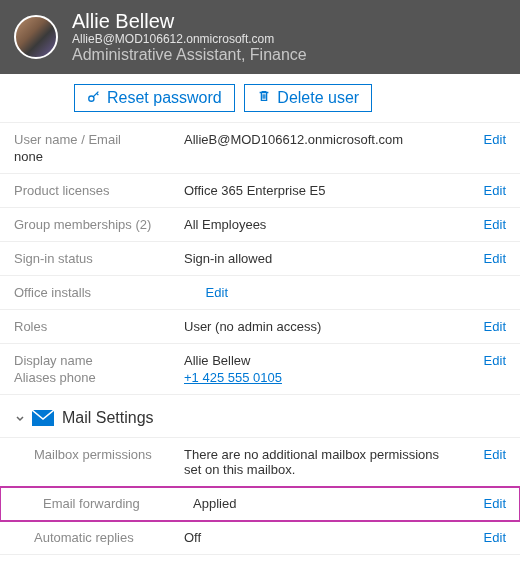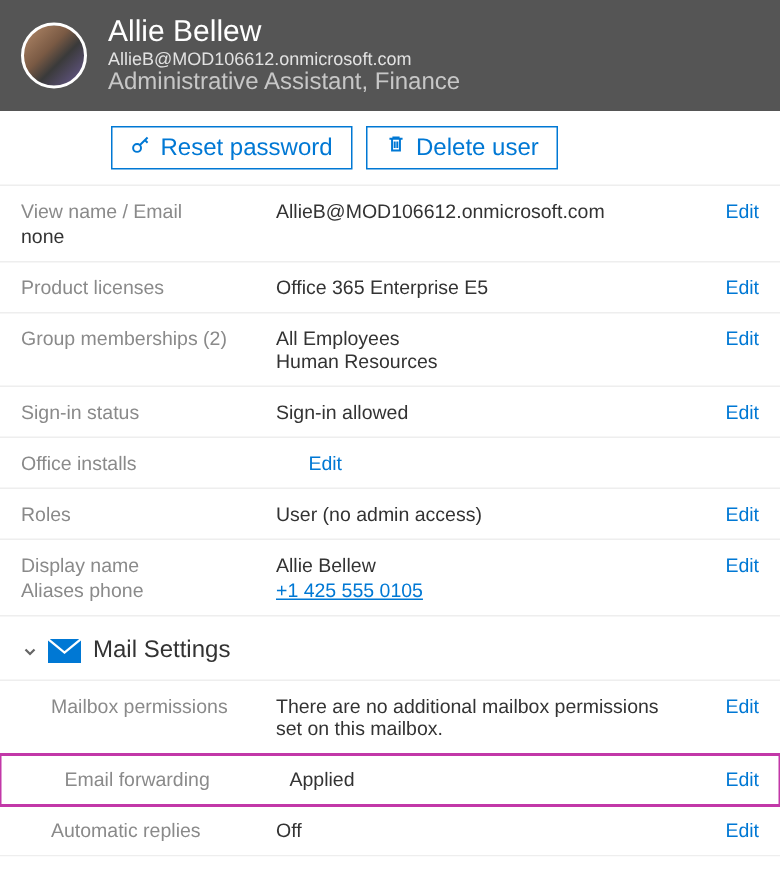--- a/index.html
+++ b/index.html
@@ -55,40 +55,39 @@
           <path d="M3 4 h10 M5 4 v9 h6 v-9 M6 4 v-1 h4 v1 M7 6 v5 M9 6 v5"></path>
         </svg>
     </span>
     <span>Delete user</span>
   </button>
 </div>
 
 <div class="rows">
 
   <div class="row compact">
-    <div class="lbl">View name / Email</div>
+    <div class="lbl">User name / Email</div>
     <div class="val">AllieB@MOD106612.onmicrosoft.com</div>
     <div class="edit">Edit</div>
   </div>
   <div class="row">
     <div class="val">none</div>
     <div class="edit"></div>
   </div>
 
   <div class="row">
     <div class="lbl">Product licenses</div>
     <div class="val">Office 365 Enterprise E5</div>
     <div class="edit">Edit</div>
   </div>
 
   <div class="row">
     <div class="lbl">Group memberships (2)</div>
     <div class="val">
       <div>All Employees</div>
-      <div>Human Resources</div>
     </div>
     <div class="edit">Edit</div>
   </div>
 
   <div class="row">
     <div class="lbl">Sign-in status</div>
     <div class="val">Sign-in allowed</div>
     <div class="edit">Edit</div>
   </div>
 

